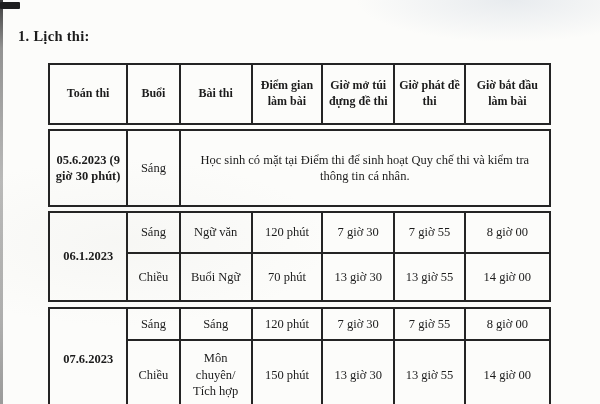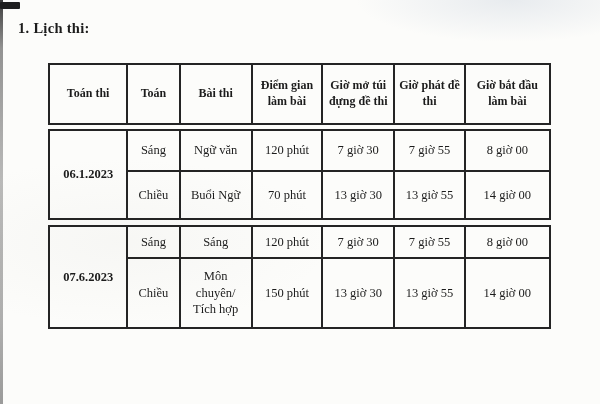--- a/index.html
+++ b/index.html
@@ -25,21 +25,21 @@
     background:linear-gradient(to bottom,
       rgba(40,40,40,0.9) 0%, rgba(90,90,90,0.65) 12%,
       rgba(120,120,120,0.5) 45%, rgba(110,110,110,0.55) 80%,
       rgba(90,90,90,0.6) 100%);
   }
   .corner-blob{
     position:absolute;left:0;top:2px;width:20px;height:7px;
     background:#1f1f1f;border-radius:1px;
   }
   .heading{
-    position:absolute;left:18px;top:20px;
+    position:absolute;left:18px;top:28px;
     font-size:14.5px;font-weight:bold;letter-spacing:0.3px;
   }
   .table-wrap{
     position:absolute;left:48px;top:63px;width:503px;
   }
   table{
     border-collapse:collapse;table-layout:fixed;width:503px;
   }
   .sec{margin-bottom:4px;}
   .sec2{margin-bottom:5px;}
@@ -78,30 +78,48 @@
         <col class="c2">
         <col class="c3">
         <col class="c4">
         <col class="c5">
         <col class="c6">
         <col class="c7">
       </colgroup>
     <tbody>
         <tr>
       <th>Toán thi</th>
-      <th>Toán</th>
+      <th>Buổi</th>
       <th>Bài thi</th>
       <th>Điểm gian làm bài</th>
       <th>Giờ mở túi đựng đề thi</th>
       <th>Giờ phát đề thi</th>
       <th>Giờ bắt đầu làm bài</th>
     </tr>
   </tbody>
     </table>
 
+  <table class="sec">
+    <colgroup>
+        <col class="c1">
+        <col class="c2">
+        <col class="c3">
+        <col class="c4">
+        <col class="c5">
+        <col class="c6">
+        <col class="c7">
+      </colgroup>
+    <tbody>
+        <tr>
+      <td class="date r-day1">05.6.2023 (9 giờ 30 phút)</td>
+      <td>Sáng</td>
+      <td class="note" colspan="5">Học sinh có mặt tại Điểm thi để sinh hoạt Quy chế thi và kiểm tra thông tin cá nhân.</td>
+    </tr>
+  </tbody>
+    </table>
 
   <table class="sec sec2">
     <colgroup>
         <col class="c1">
         <col class="c2">
         <col class="c3">
         <col class="c4">
         <col class="c5">
         <col class="c6">
         <col class="c7">

